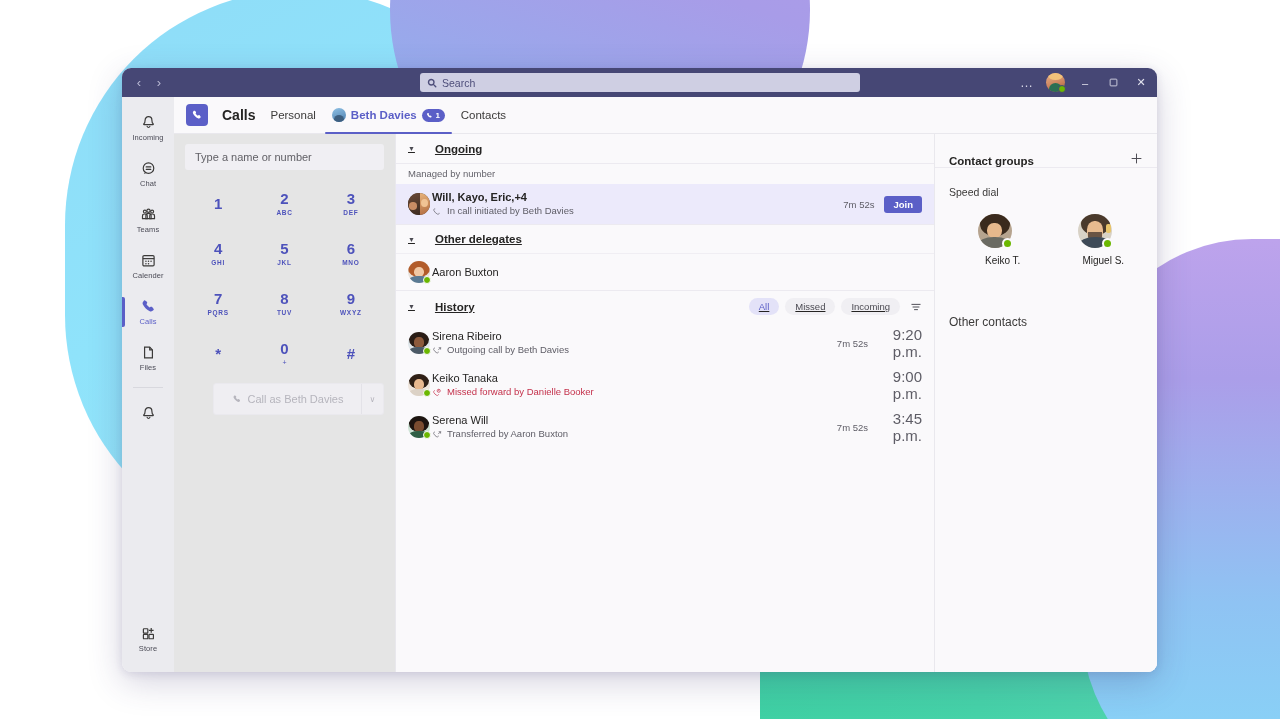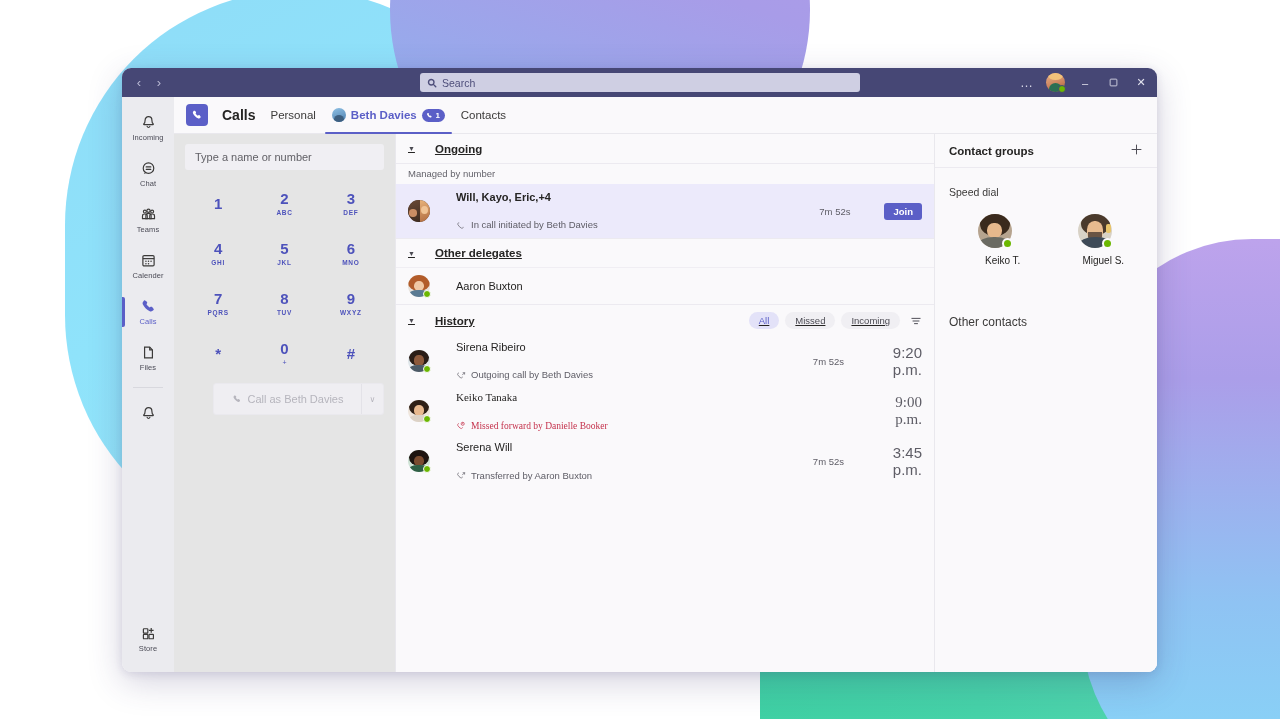--- a/index.html
+++ b/index.html
@@ -155,44 +155,44 @@
 
   
   .listcol { flex: 1; min-width: 0; background: #faf9fb; display:flex; flex-direction: column; border-right:1px solid #e9e8ed;}
   .sec-head {
     height: 29px; display:flex; align-items:center; gap:20px; padding: 0 12px;
     font-size: 11.5px; font-weight: 700; color: #252423; text-decoration: underline;
   }
   .sec-head.with-border { border-top: 1px solid #eceaf0; }
   .caret { font-size: 7px; color: #4b4a52; cursor: pointer; }
   .subtle { font-size: 9.5px; color: #64636b; padding: 4px 12px 5px; }
-  .row { display:flex; align-items:center; gap: 26px; padding: 6px 12px; cursor:pointer; }
+  .row { display:flex; align-items:center; gap: 2px; padding: 6px 12px; cursor:pointer; }
   .row.highlight { background: #eceafb; }
   .row.bordered { border-top: 1px solid #f0eef3; }
   .avatar { width: 22px; height: 22px; border-radius: 50%; position: relative; flex: 0 0 22px; }
   .av-dot { position:absolute; right:-1px; bottom:-1px; width:8px; height:8px; border-radius:50%; background:#6bb700; border:1.5px solid #faf9fb; }
   .rmeta { flex: 1; min-width: 0; }
   .rname { font-size: 11px; color: #252423; line-height: 1.3; }
   .rname.bold { font-weight: 700; }
-  .rsub { font-size: 9.5px; color: #5e5d66; display:flex; align-items:center; gap:5px; line-height:1.35; margin-top:15px;}
+  .rsub { font-size: 9.5px; color: #5e5d66; display:flex; align-items:center; gap:5px; line-height:1.35; margin-top:1px;}
   .rsub.missed { color: #c4314b; }
   .rdur { font-size: 9.5px; color: #5e5d66; width: 40px; text-align:right; }
   .rtime { font-size: 15px; color: #5e5d66; width: 52px; text-align:right; }
   .joinbtn {
     background:#5b5fc7; color:#fff; font-size:9.5px; font-weight:600;
     border-radius:3px; padding: 3px 9px; cursor:pointer; margin-left: 8px;
   }
   .pills { margin-left:auto; display:flex; align-items:center; gap:6px; }
   .pill { font-size: 9.5px; color:#4b4a52; background:#f0eff3; border-radius:10px; padding: 3px 10px; cursor:pointer; font-weight:400;}
   .pill.sel { background:#e3e2f8; color:#5b5fc7; }
   .filter-ico { margin-left: 4px; cursor: pointer; display:flex; align-items:center;}
 
   
   .rightcol { width: 222px; flex: 0 0 222px; background:#faf9fb; }
-  .rc-head { height: 34px; display:flex; align-items:center; padding: 0 14px; border-bottom:1px solid #eceaf0;}
+  .rc-head { height: 34px; display:flex; align-items:flex-end; padding: 0 14px; border-bottom:1px solid #eceaf0;}
   .rc-title { font-size: 11.5px; font-weight:700; color:#252423;}
   .rc-plus { margin-left:auto; font-size:15px; color:#4b4a52; cursor:pointer; line-height:1;}
   .rc-sub { font-size: 10.5px; color: #3b3a39; padding: 18px 14px 0; }
   .speed-grid { display:flex; gap: 46px; padding: 16px 0 0 34px; }
   .sd { display:flex; flex-direction:column; align-items:center; gap:7px; cursor:pointer;}
   .sd-av { width:34px; height:34px; border-radius:50%; position:relative;}
   .sd-av .av-dot { width:11px;height:11px; right:-1px; bottom:-1px; border-width:2px;}
   .sd-name { font-size: 10px; color:#252423;margin-left:16px;}
   .rc-sub2 { font-size: 12px; color:#3b3a39; padding: 49px 14px 0;}
 
@@ -508,21 +508,21 @@
                     <path d="M5.8 4.2c-.4-.4-1.1-.3-1.5.2l-.8 1.1c-.4.5-.4 1.3-.1 1.9 1.3 2.7 3.6 5 6.3 6.3.6.3 1.4.3 1.9-.2l1-.7c.5-.4.5-1 .2-1.4"></path>
                     <path d="M13 7.6L17 3.6M14.2 3.4H17.2V6.4" stroke-linecap="round" stroke-linejoin="round"></path>
                   </svg>
                   <span>Outgoing call by Beth Davies</span>
                 </div>
               </div>
               <span class="rdur">7m 52s</span>
               <span class="rtime">9:20 p.m.</span>
             </div>
 
-            <div class="row" style="padding-top:4px;padding-bottom:4px;font-family:Liberation Serif, serif;">
+            <div class="row" style="padding-top:4px;padding-bottom:4px;">
               <span class="avatar">
                 <span class="ph">
                   <span class="bg" style="background:#efe6dd"></span>
                   <span class="hair" style="background:#2f2016;left:4%;top:-8%;width:92%;height:76%"></span>
                   <span class="skin" style="background:#e8b98f;left:26%;top:22%;width:48%;height:50%"></span>
                   <span class="body" style="background:#dcd2c6"></span>
                 </span>
                 <span class="av-dot"></span>
               </span>
               <div class="rmeta">

